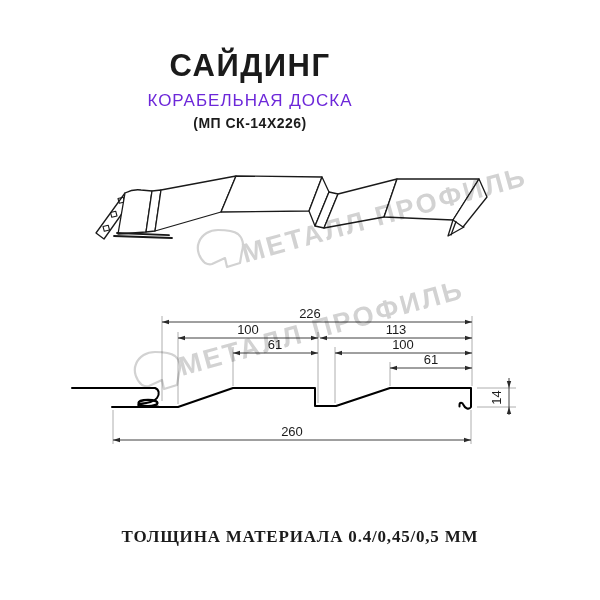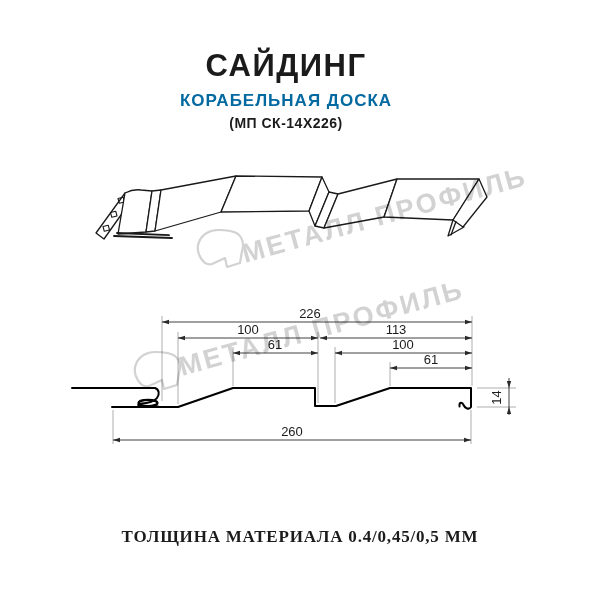--- a/index.html
+++ b/index.html
@@ -1,22 +1,22 @@
 <!DOCTYPE html>
 <html><head>
 <meta charset="utf-8">
 <style>
   html,body{margin:0;padding:0;}
   body{
     width:600px;height:600px;position:relative;background:#ffffff;
     font-family:"Liberation Sans", sans-serif;color:#1b1b1b;overflow:hidden;
   }
-  .title-block{position:absolute;top:50px;left:0;width:500px;text-align:center;margin-left:36px;}
+  .title-block{position:absolute;top:50px;left:0;width:500px;text-align:center;}
   .title-main{font-size:31px;font-weight:900;letter-spacing:1.5px;line-height:1.0;color:#1b1b1b;}
-  .title-sub{margin-top:10px;font-size:17px;font-weight:700;letter-spacing:1px;color:#0369a1;}
+  .title-sub{margin-top:10px;font-size:17px;font-weight:400;letter-spacing:1px;color:#6d28d9;}
   .title-code{margin-top:4px;font-size:14px;font-weight:700;letter-spacing:0.5px;color:#1b1b1b;text-align:center;}
   .footer-block{position:absolute;top:527px;left:0;width:600px;text-align:center;
     font-size:17px;font-weight:700;letter-spacing:0.8px;color:#1b1b1b;font-family:Liberation Serif, serif;}
   svg{position:absolute;top:0;left:0;}
   .wm{mix-blend-mode:multiply;}
   .wm-text{font-family:"Liberation Sans",sans-serif;font-weight:700;font-size:27px;letter-spacing:2.5px;}
   .dim-text{font-family:"Liberation Sans",sans-serif;font-size:13px;fill:#1b1b1b;}
 </style>
 </head>
 <body>

